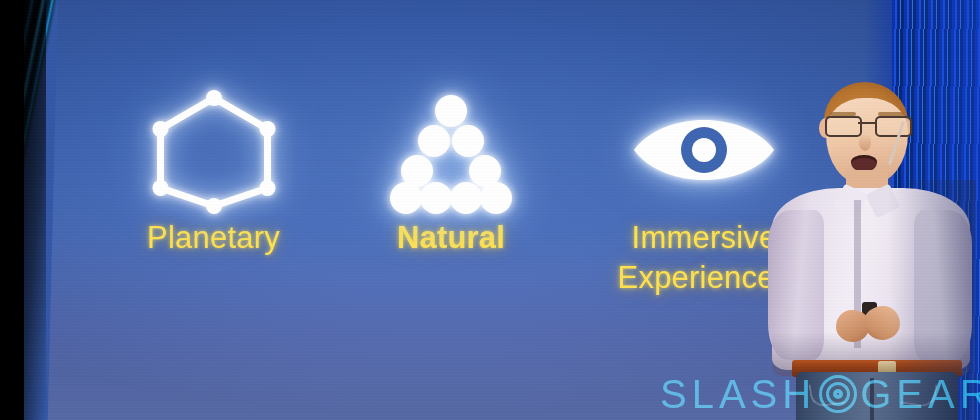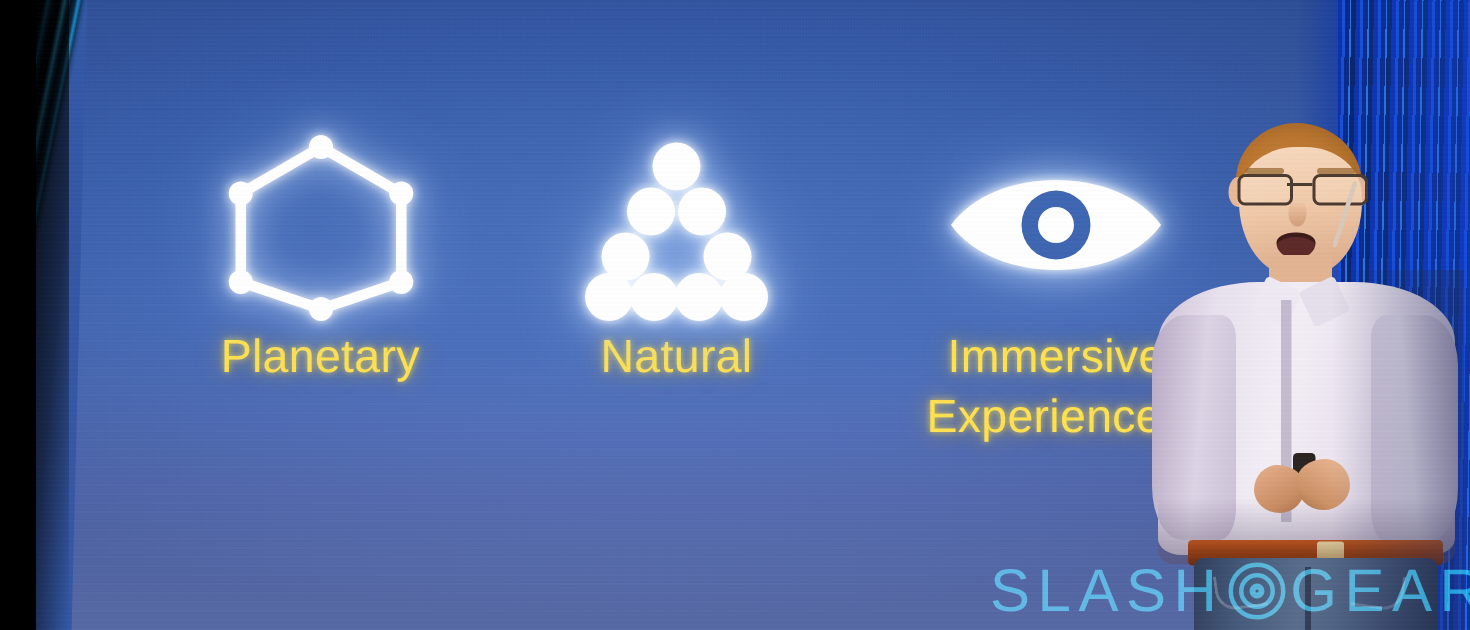--- a/index.html
+++ b/index.html
@@ -374,21 +374,21 @@
             <circle cx="121" cy="98" r="8"></circle>
             <circle cx="67.5" cy="116" r="8"></circle>
             <circle cx="14" cy="98" r="8"></circle>
             <circle cx="14" cy="39" r="8"></circle>
           </g>
         </svg>
       </div>
       <div class="label">Planetary</div>
     </div>
 
-    <div class="col" style="left:312px; top:88px; width:230px;">
+    <div class="col" style="left:312px; top:88px; width:230px;font-weight:bold;">
       <div class="icon-box">
         <svg class="glow" width="122" height="122" viewBox="0 0 122 122" style="position:absolute; left:50%; top:6px; transform:translateX(-50%);">
           <g fill="#ffffff">
             <circle cx="61" cy="17" r="16"></circle>
             <circle cx="44" cy="47" r="16"></circle>
             <circle cx="78" cy="47" r="16"></circle>
             <circle cx="27" cy="77" r="16"></circle>
             <circle cx="95" cy="77" r="16"></circle>
             <circle cx="16" cy="104" r="16"></circle>
             <circle cx="46" cy="104" r="16"></circle>

